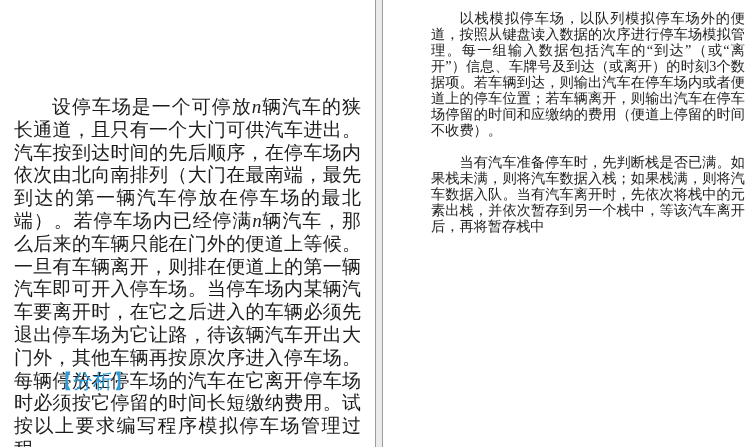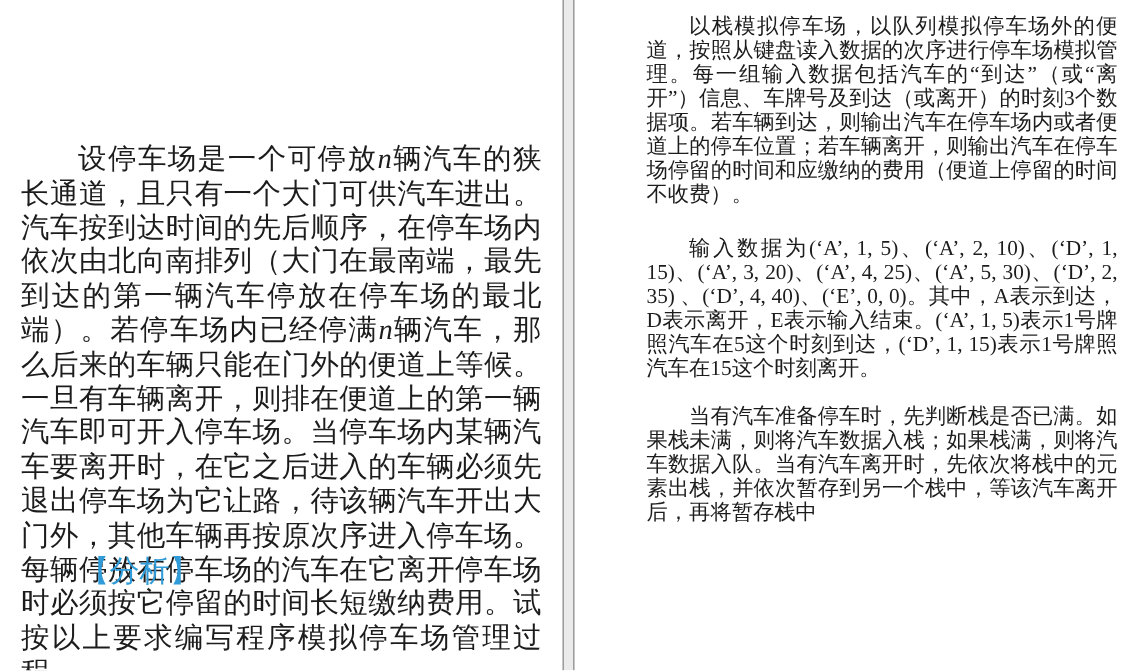--- a/index.html
+++ b/index.html
@@ -79,18 +79,17 @@
   <p class="left-body">
     <span>设停车场是一个可停放</span><i>n</i><span>辆汽车的狭长通道，且只有一个大门可供汽车进出。汽车按到达时间的先后顺序，在停车场内依次由北向南排列（大门在最南端，最先到达的第一辆汽车停放在停车场的最北端）。若停车场内已经停满</span><i>n</i><span>辆汽车，那么后来的车辆只能在门外的便道上等候。一旦有车辆离开，则排在便道上的第一辆汽车即可开入停车场。当停车场内某辆汽车要离开时，在它之后进入的车辆必须先退出停车场为它让路，待该辆汽车开出大门外，其他车辆再按原次序进入停车场。每辆停放在停车场的汽车在它离开停车场时必须按它停留的时间长短缴纳费用。试按以上要求编写程序模拟停车场管理过程。</span>
   </p>
 
   <div class="analysis">【分析】</div>
 
   <div class="divider"></div>
 
   <div class="right-body">
     <p class="p1">以栈模拟停车场，以队列模拟停车场外的便道，按照从键盘读入数据的次序进行停车场模拟管理。每一组输入数据包括汽车的“到达”（或“离开”）信息、车牌号及到达（或离开）的时刻3个数据项。若车辆到达，则输出汽车在停车场内或者便道上的停车位置；若车辆离开，则输出汽车在停车场停留的时间和应缴纳的费用（便道上停留的时间不收费）。</p>
-    <p class="p2">输入数据为(‘A’, 1, 5)、(‘A’, 2, 10)、(‘D’, 1, 15)、(‘A’, 3, 20)、(‘A’, 4, 25)、(‘A’, 5, 30)、(‘D’, 2, 35) 、(‘D’, 4, 40)、(‘E’, 0, 0)。其中，A表示到达，D表示离开，E表示输入结束。(‘A’, 1, 5)表示1号牌照汽车在5这个时刻到达，(‘D’, 1, 15)表示1号牌照汽车在15这个时刻离开。</p>
     <p class="p3">当有汽车准备停车时，先判断栈是否已满。如果栈未满，则将汽车数据入栈；如果栈满，则将汽车数据入队。当有汽车离开时，先依次将栈中的元素出栈，并依次暂存到另一个栈中，等该汽车离开后，再将暂存栈中</p>
   </div>
 
 
 </div>
 
 </body></html>

